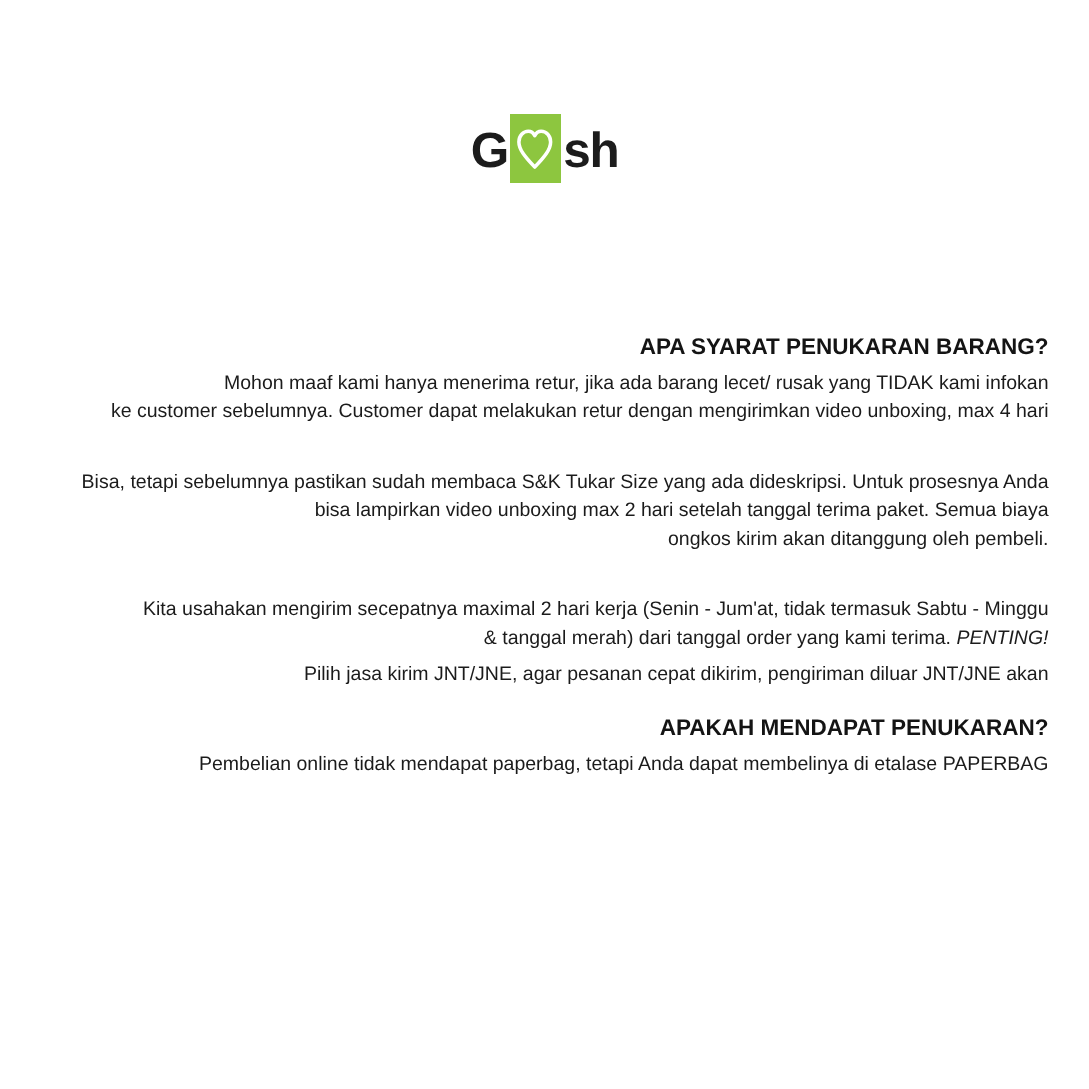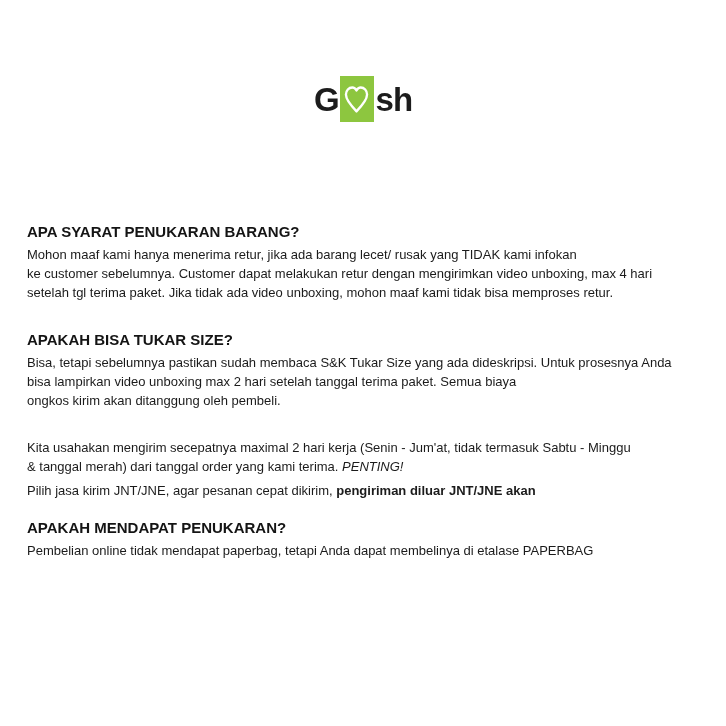--- a/index.html
+++ b/index.html
@@ -34,39 +34,39 @@
     background: #8dc63f;
     display: flex;
     align-items: center;
     justify-content: center;
   }
   .logo-box svg { display: block; }
   
   .faq {
     margin: 100px auto 16px;
     width: 672px;
-    text-align: left;
+    text-align: right;
   }
   .section { margin-bottom: 28px; }
   .section.tight-bottom { margin-bottom: 18px; }
   .section h2 {
     margin: 0 0 4px 0;
     font-size: 15px;
     font-weight: 700;
     line-height: 19px;
     color: #141414;
   }
   .bodyline {
     font-size: 13px;
     line-height: 19px;
     white-space: nowrap;
   }
   .para { margin: 0; }
   .para + .para { margin-top: 5px; }
-  .seg-bold { font-weight: 700; }
+  .seg-bold { font-weight: 400; }
   .seg-bold-italic { font-weight: 400; font-style: italic; }
 </style>
 </head>
 <body>
 
 <header class="logo">
   <span class="logo-letter left">G</span>
   <span class="logo-box">
     <span>
       <svg width="27" height="30" viewBox="0 0 24 26">
@@ -77,26 +77,24 @@
   <span class="logo-letter right">sh</span>
 </header>
 
 <main class="faq">
 
   <section class="section">
     <h2>APA SYARAT PENUKARAN BARANG?</h2>
     <div class="para">
       <div class="bodyline">Mohon maaf kami hanya menerima retur, jika ada barang lecet/ rusak yang TIDAK kami infokan</div>
       <div class="bodyline">ke customer sebelumnya. Customer dapat melakukan retur dengan mengirimkan video unboxing, max 4 hari</div>
-      <div class="bodyline">setelah tgl terima paket. Jika tidak ada video unboxing, mohon maaf kami tidak bisa memproses retur.</div>
     </div>
   </section>
 
   <section class="section">
-    <h2>APAKAH BISA TUKAR SIZE?</h2>
     <div class="para">
       <div class="bodyline">Bisa, tetapi sebelumnya pastikan sudah membaca S&amp;K Tukar Size yang ada dideskripsi. Untuk prosesnya Anda</div>
       <div class="bodyline">bisa lampirkan video unboxing max 2 hari setelah tanggal terima paket. Semua biaya</div>
       <div class="bodyline">ongkos kirim akan ditanggung oleh pembeli.</div>
     </div>
   </section>
 
   <section class="section tight-bottom">
     <div class="para">
       <div class="bodyline">Kita usahakan mengirim secepatnya maximal 2 hari kerja (Senin - Jum'at, tidak termasuk Sabtu - Minggu</div>

